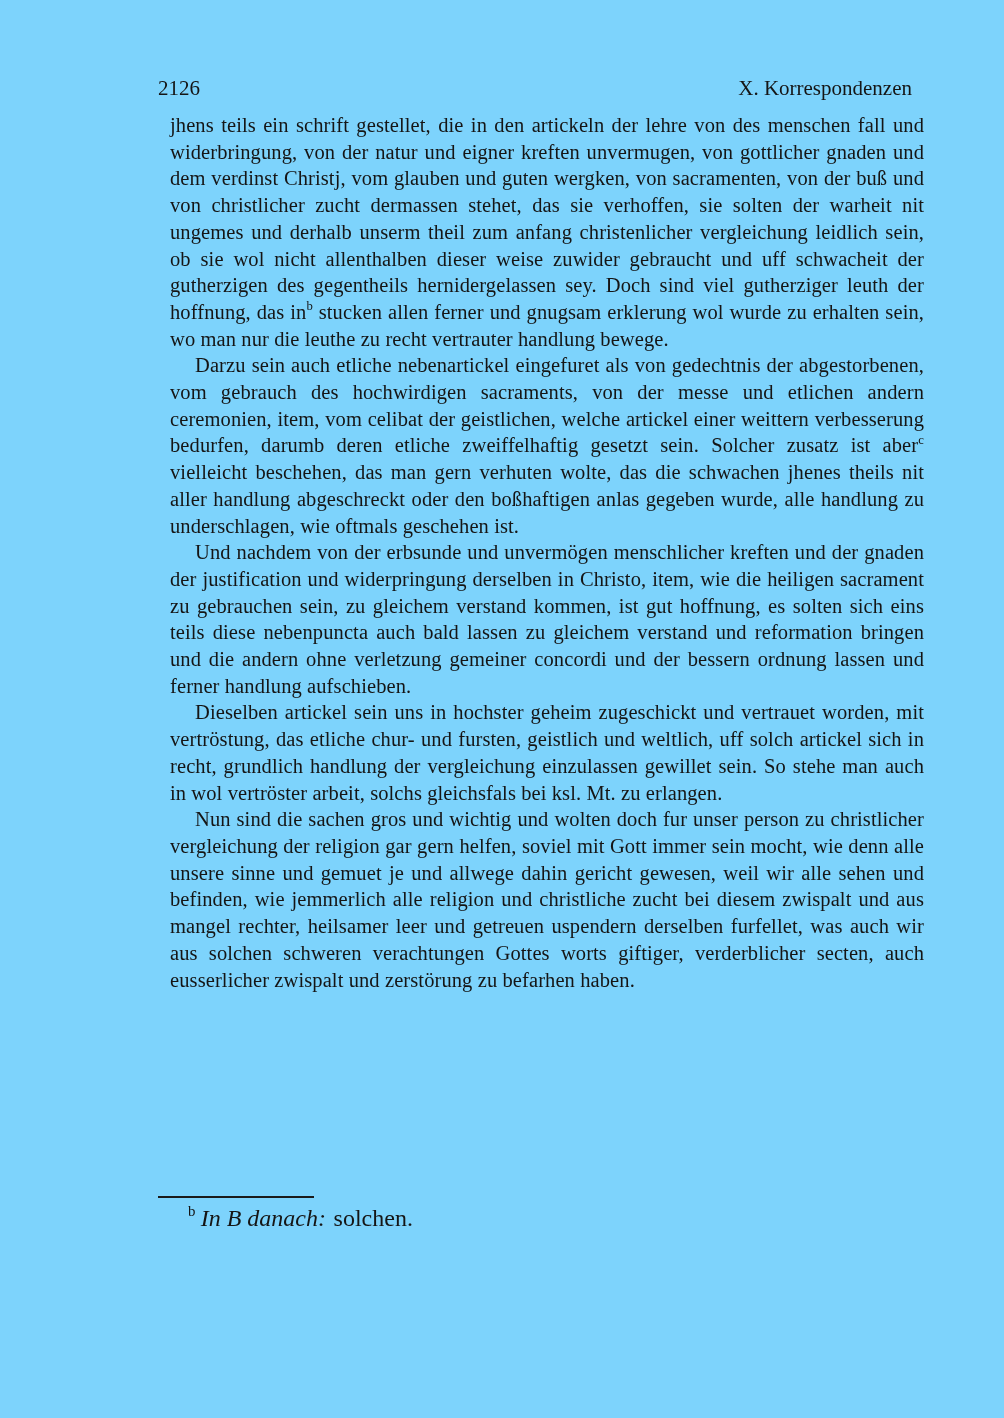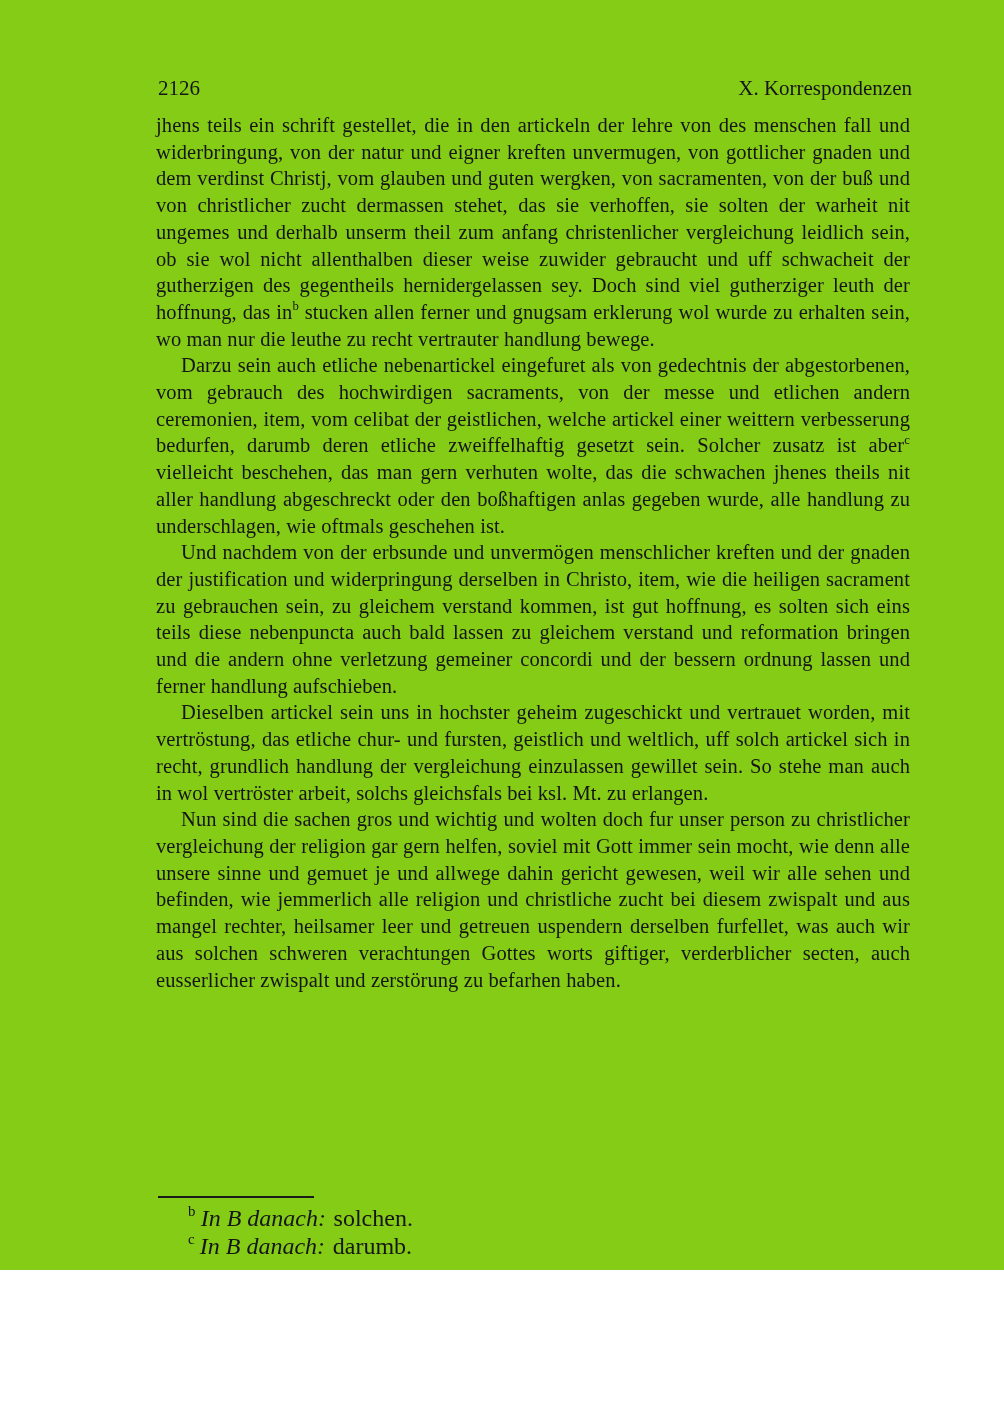--- a/index.html
+++ b/index.html
@@ -3,22 +3,22 @@
 <meta charset="utf-8">
 <style>
   html, body {
     margin: 0;
     padding: 0;
     background: #ffffff;
   }
   .page {
     position: relative;
     width: 1004px;
-    height: 1270px;
-    background: #84cc16;
+    height: 1418px;
+    background: #7dd3fc;
     color: #151515;
     font-family: "Liberation Serif", "DejaVu Serif", serif;
     overflow: hidden;
   }
   .running-header {
     position: absolute;
     left: 158px;
     top: 74px;
     width: 754px;
     height: 28px;
@@ -32,21 +32,21 @@
   }
   .runhead {
     position: absolute;
     left: 0;
     width: 100%;
     text-align: right;
     top: 0;
   }
   .body-text {
     position: absolute;
-    left: 156px;
+    left: 170px;
     top: 112px;
     width: 754px;
     font-size: 20.5px;
     line-height: 26.7px;
     text-align: justify;
     letter-spacing: 0.1px;
   }
   .para {
     margin: 0;
     padding: 0;
@@ -114,18 +114,15 @@
 
   </main>
 
   <footer class="footnotes">
     <div class="fn-rule"></div>
 
     <div class="fn-line">
       <sup>b</sup><span class="fn-italic">In B danach:</span><span class="fn-text">solchen.</span>
     </div>
 
-    <div class="fn-line">
-      <sup>c</sup><span class="fn-italic">In B danach:</span><span class="fn-text">darumb.</span>
-    </div>
   </footer>
 
 </div>
 
 </body></html>

